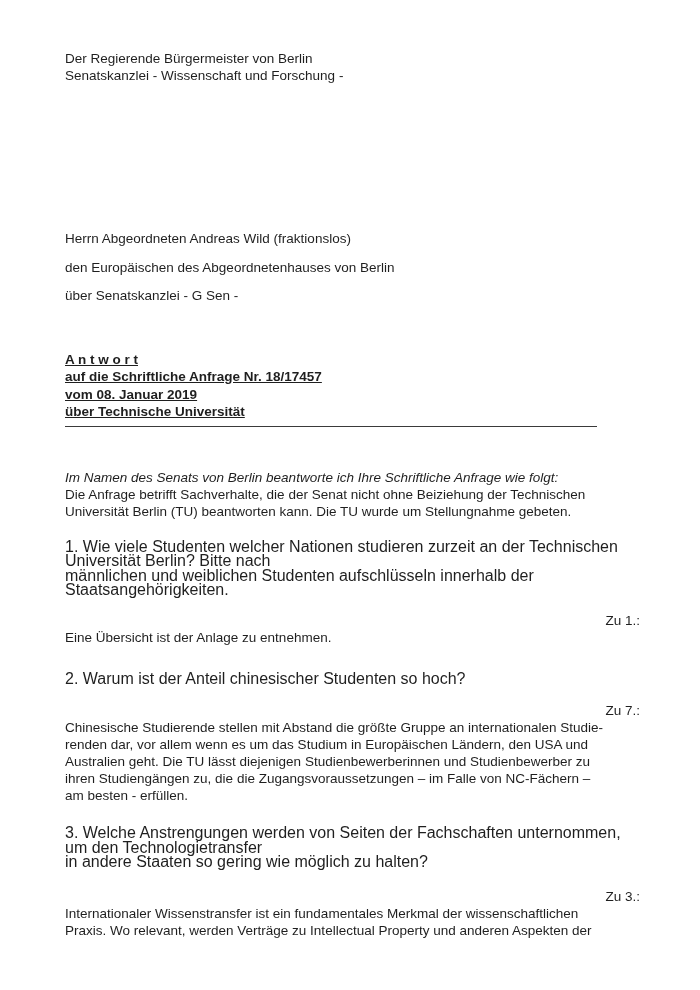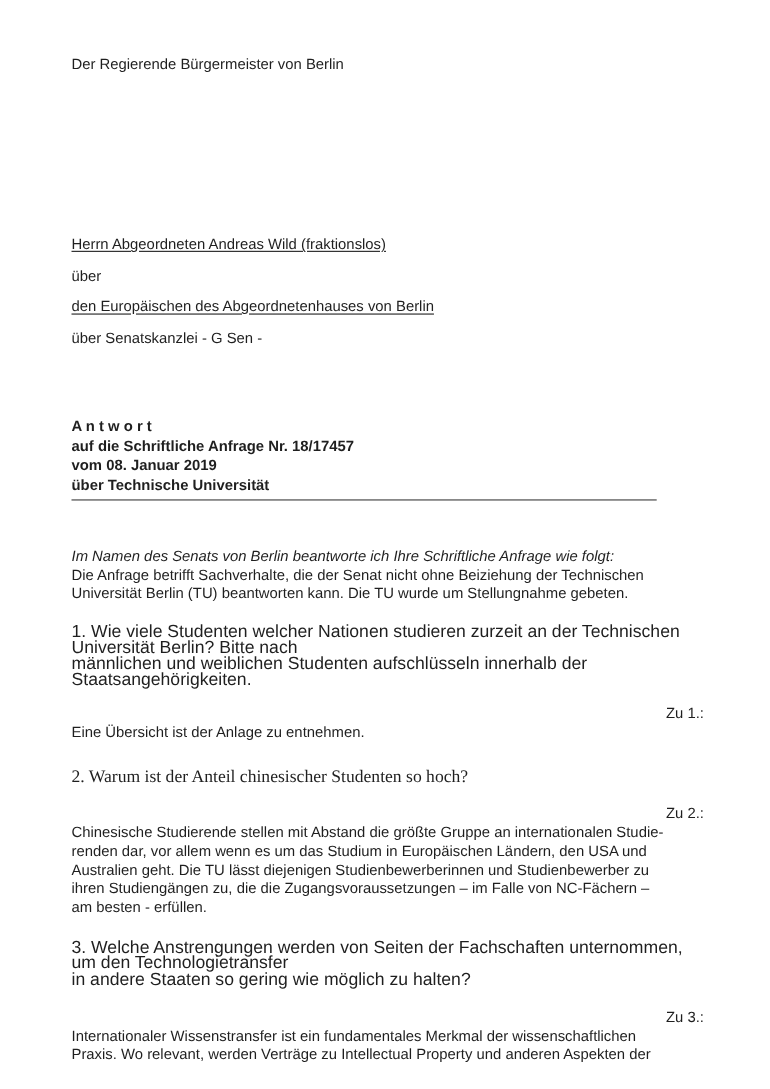--- a/index.html
+++ b/index.html
@@ -27,25 +27,25 @@
     line-height: 17px;
   }
   .recipient-block {
     margin-top: 141px;
   }
   .recipient-block div {
     font-size: 13.5px;
     line-height: 28.5px;
   }
   .u {
-    text-decoration: underline;
     text-underline-offset: 2px;
   }
   .subject-block {
-    margin-top: 57px;
+    margin-top: 40px;
+    text-decoration: underline;
   }
   .subject-block div {
     font-size: 13.5px;
     line-height: 17.5px;
     font-weight: bold;
   }
   .rule {
     width: 532px;
     height: 0;
     border-bottom: 1px solid #3a3a3a;
@@ -65,37 +65,37 @@
     line-height: 14.5px;
     max-width: 578px;
   }
   .answer-label {
     font-size: 13.5px;
     line-height: 17px;
     text-align: right;
   }
   .qa1 .question { margin-top: 20px; }
   .qa1 .answer-label { margin-top: 14px; }
-  .qa2 .question { margin-top: 26px; font-family: Liberation Serif, serif; }
+  .qa2 .question { margin-top: 26px; }
   .qa2 .answer-label { margin-top: 16px; }
   .qa3 .question { margin-top: 22px; }
   .qa3 .answer-label { margin-top: 18px; }
 </style>
 </head>
 <body>
 
 <div class="page">
 
   <div class="sender-block">
     <div>Der Regierende Bürgermeister von Berlin</div>
+    <div>Senatskanzlei - Wissenschaft und Forschung -</div>
   </div>
 
   <div class="recipient-block">
     <div class="u">Herrn Abgeordneten Andreas Wild (fraktionslos)</div>
-    <div>über</div>
     <div class="u">den Europäischen des Abgeordnetenhauses von Berlin</div>
     <div>über Senatskanzlei - G Sen -</div>
   </div>
 
   <div class="subject-block">
     <div>A n t w o r t</div>
     <div>auf die Schriftliche Anfrage Nr. 18/17457</div>
     <div>vom 08. Januar 2019</div>
     <div>über Technische Universität</div>
   </div>
@@ -109,21 +109,21 @@
 
   <section class="qa qa1">
     <p class="question">1. Wie viele Studenten welcher Nationen studieren zurzeit an der Technischen Universität Berlin? Bitte nach
 männlichen und weiblichen Studenten aufschlüsseln innerhalb der Staatsangehörigkeiten.</p>
     <p class="answer-label">Zu 1.:</p>
     <p class="answer">Eine Übersicht ist der Anlage zu entnehmen.</p>
   </section>
 
   <section class="qa qa2">
     <p class="question">2. Warum ist der Anteil chinesischer Studenten so hoch?</p>
-    <p class="answer-label">Zu 2.:</p>
+    <p class="answer-label">Zu 7.:</p>
     <p class="answer">Chinesische Studierende stellen mit Abstand die größte Gruppe an internationalen Studie-
 renden dar, vor allem wenn es um das Studium in Europäischen Ländern, den USA und
 Australien geht. Die TU lässt diejenigen Studienbewerberinnen und Studienbewerber zu
 ihren Studiengängen zu, die die Zugangsvoraussetzungen – im Falle von NC-Fächern –
 am besten - erfüllen.</p>
   </section>
 
   <section class="qa qa3">
     <p class="question">3. Welche Anstrengungen werden von Seiten der Fachschaften unternommen, um den Technologietransfer
 in andere Staaten so gering wie möglich zu halten?</p>

